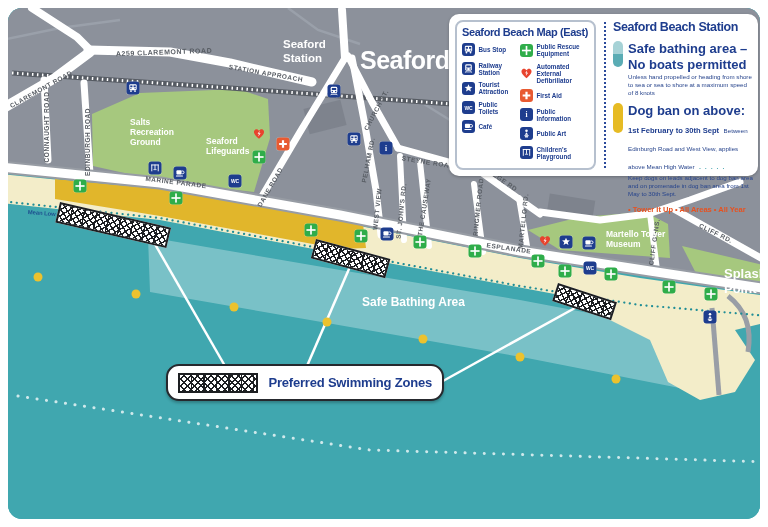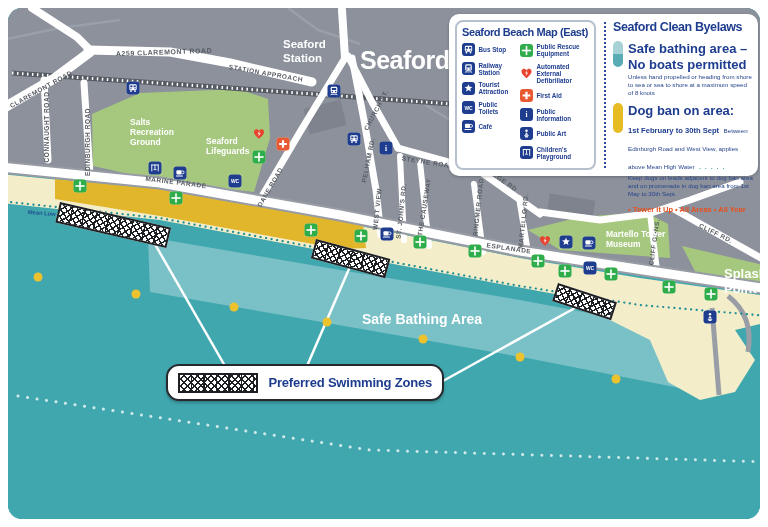--- a/index.html
+++ b/index.html
@@ -355,21 +355,21 @@
 Station</div>
           <div class="place-label" style="left: 130px; top: 117px; font-size: 8.5px;">Salts
 Recreation
 Ground</div>
           <div class="place-label" style="left: 206px; top: 136px; font-size: 8.5px;">Seaford
 Lifeguards</div>
           <div class="place-label" style="left: 606px; top: 229px; font-size: 8.5px;">Martello Tower
 Museum</div>
           <div class="place-label" style="left: 724px; top: 266px; font-size: 13px;">Splash
 Point</div>
-          <div class="place-label" style="left: 362px; top: 311px; font-size: 14px;">Safe Bathing Area</div>
+          <div class="place-label" style="left: 362px; top: 295px; font-size: 12px;">Safe Bathing Area</div>
           <div class="place-label" style="left: 28px; top: 209px; font-size: 5.8px; color: rgb(29, 79, 143); transform-origin: 0px 0px; transform: rotate(4deg);">Mean Low Water</div>
           <div class="swimzone" style="left: 60px; top: 202px; width: 114px; height: 21px; transform: rotate(13deg);"></div>
           <div class="swimzone" style="left: 316px; top: 239px; width: 77px; height: 20px; transform: rotate(15deg);"></div>
           <div class="swimzone" style="left: 558px; top: 283px; width: 62px; height: 19px; transform: rotate(18deg);"></div>
           <div class="buoy" style="left: 38px; top: 277px;"></div>
           <div class="buoy" style="left: 136px; top: 294px;"></div>
           <div class="buoy" style="left: 234px; top: 307px;"></div>
           <div class="buoy" style="left: 327px; top: 322px;"></div>
           <div class="buoy" style="left: 423px; top: 339px;"></div>
           <div class="buoy" style="left: 520px; top: 357px;"></div>
@@ -497,32 +497,32 @@
                       <rect x="4.3" y="7.4" width="3.4" height="0.9" fill="#fff"></rect>
                     </svg>
                   </div>
                   <div class="leg-label">Children's Playground</div>
                 </div>
               </div>
           </div>
         </div>
         <div class="divider"></div>
         <div class="byelaws">
-          <div class="bye-title">Seaford Clean Byelaws</div>
+          <div class="bye-title">Seaford Beach Station</div>
           <div class="bye-item">
             <div class="pill teal"></div>
             <div>
               <div class="bye-h">Safe bathing area – No boats permitted</div>
               <div class="bye-b">Unless hand propelled or heading from shore to sea or sea to shore at a maximum speed of 8 knots</div>
             </div>
           </div>
           <div class="bye-item">
             <div class="pill yellow"></div>
             <div>
-              <div class="bye-h">Dog ban on area:</div>
+              <div class="bye-h">Dog ban on above:</div>
               <div>
                 <span class="bye-dates">1st February to 30th Sept</span>
                 <span class="bye-rest">Between Edinburgh Road and West View, applies above Mean High Water</span>
                 <span class="bye-dots">. . . . .</span>
               </div>
               <div class="bye-b">Keep dogs on leads adjacent to dog ban area and on promenade in dog ban area from 1st May to 30th Sept.</div>
               <div class="slogan">• Tower It Up • All Areas • All Year</div>
             </div>
           </div>
         </div>

